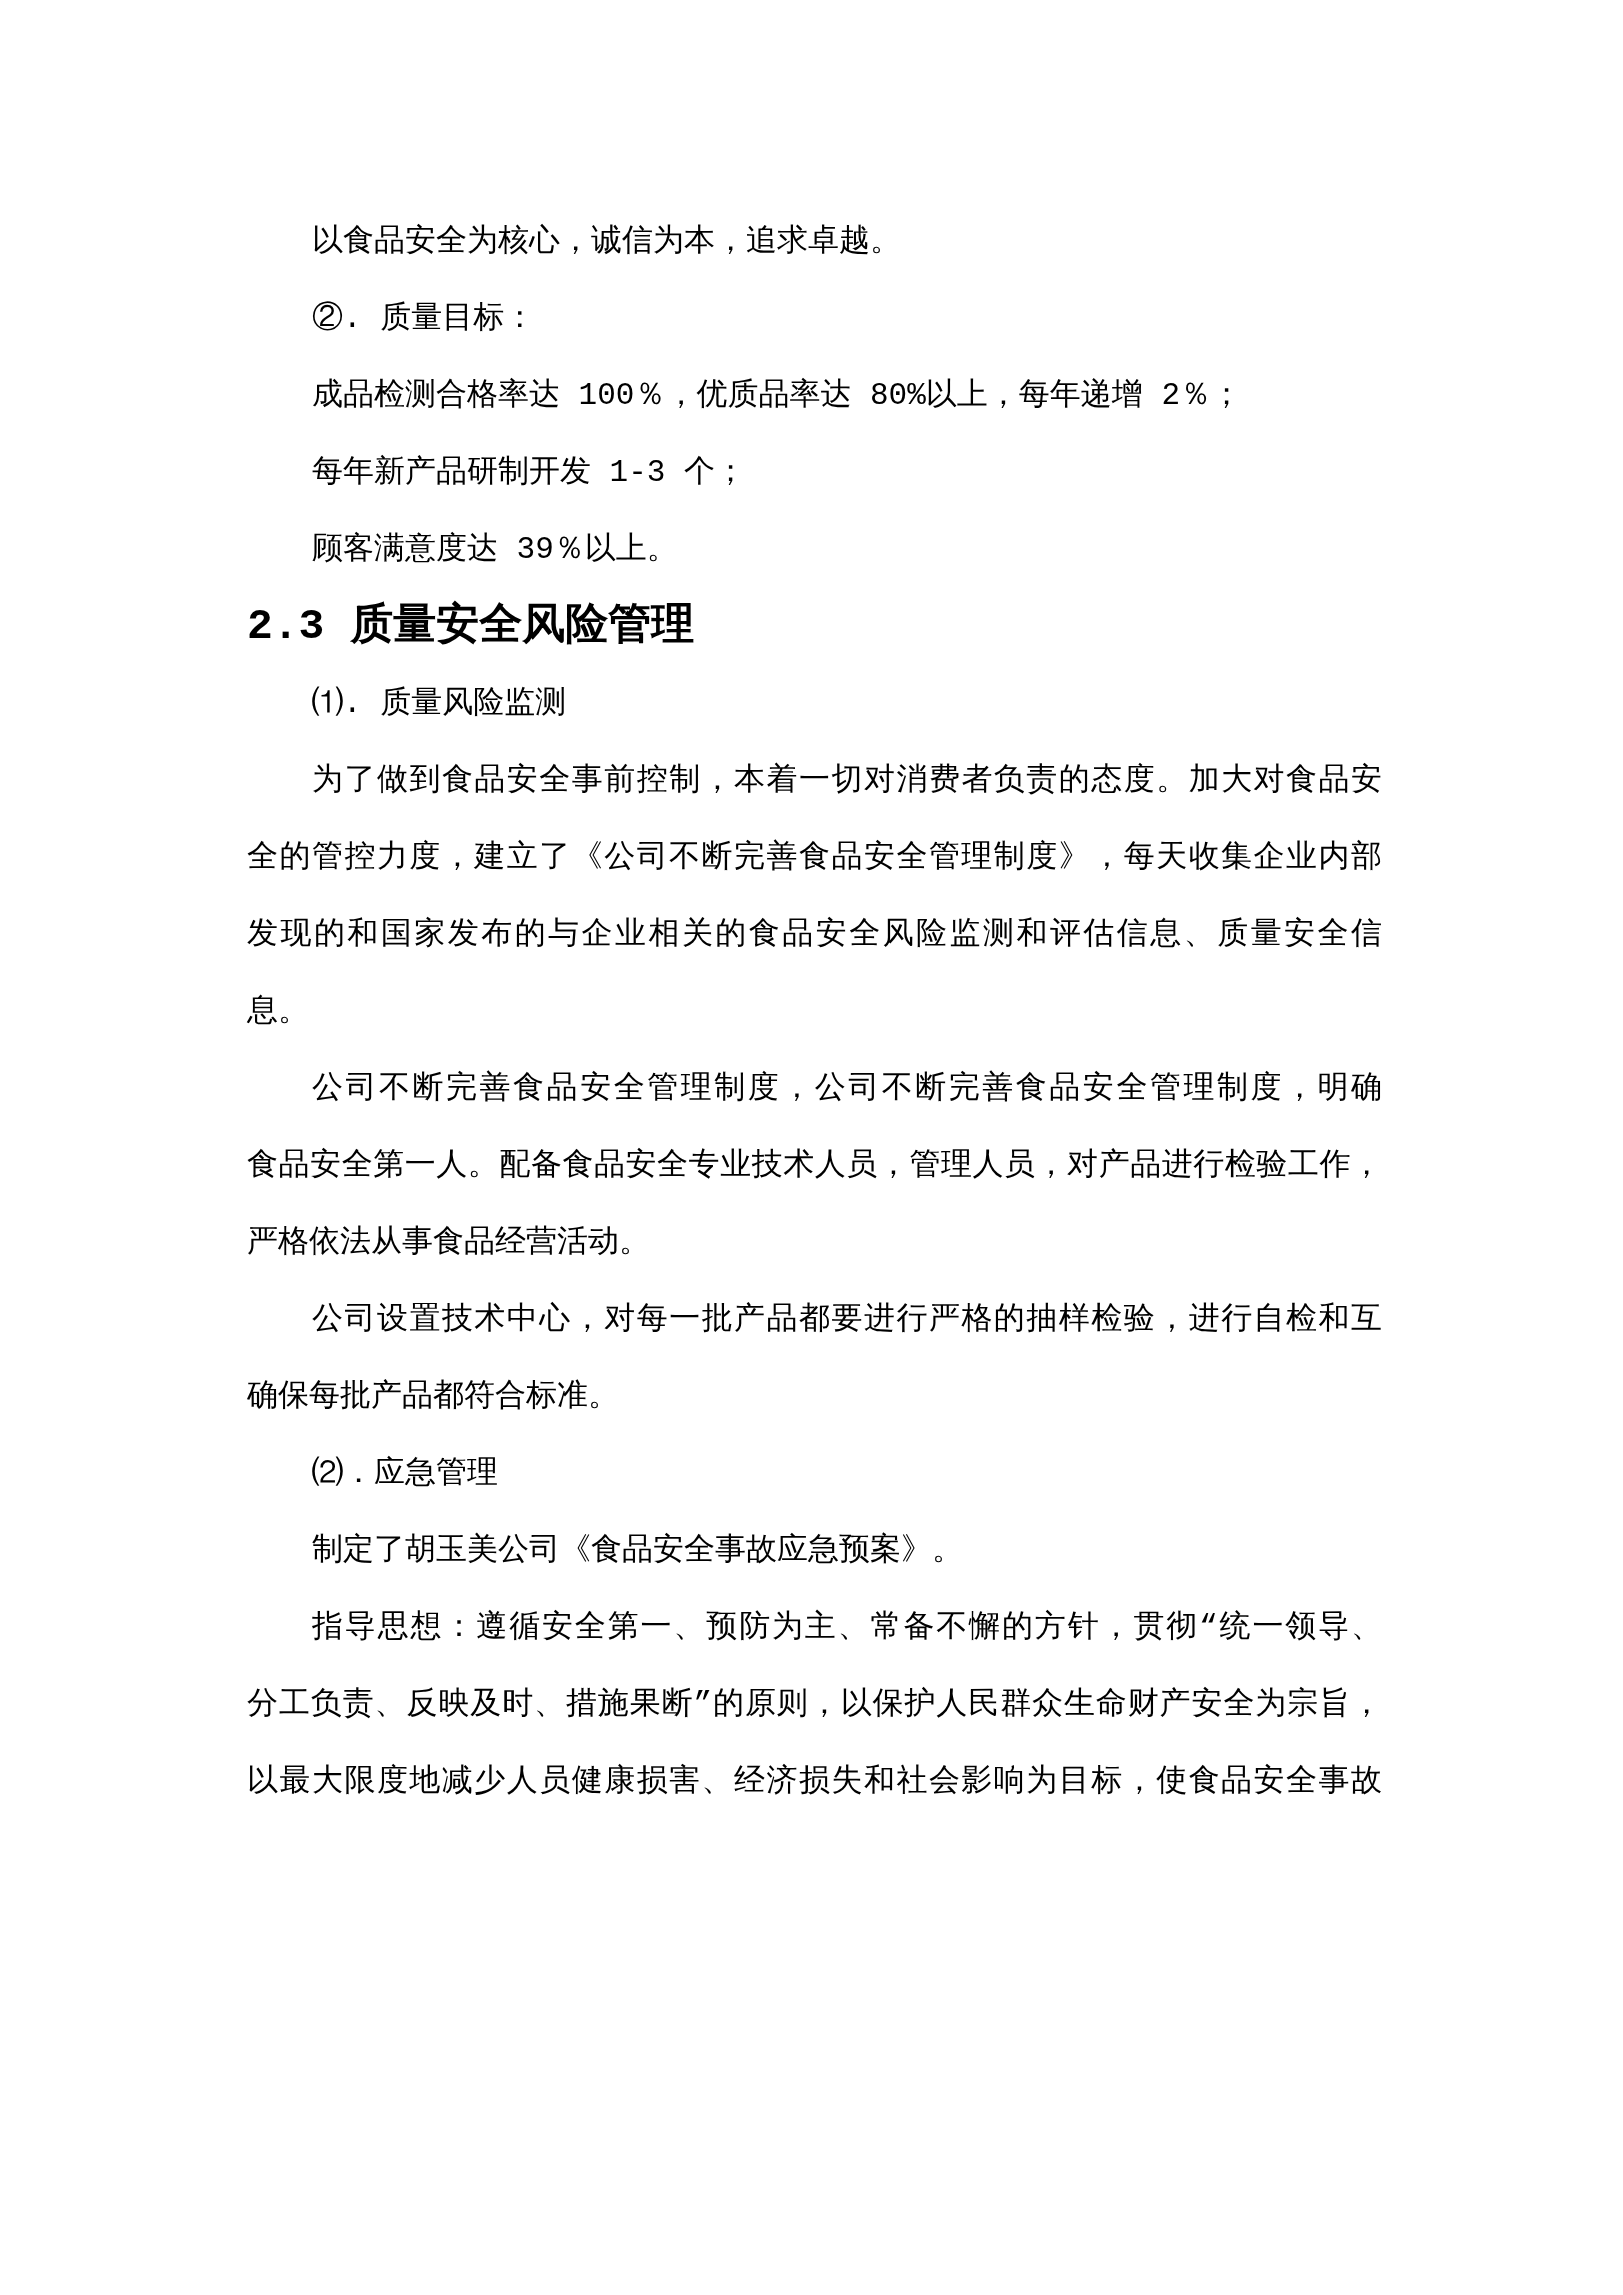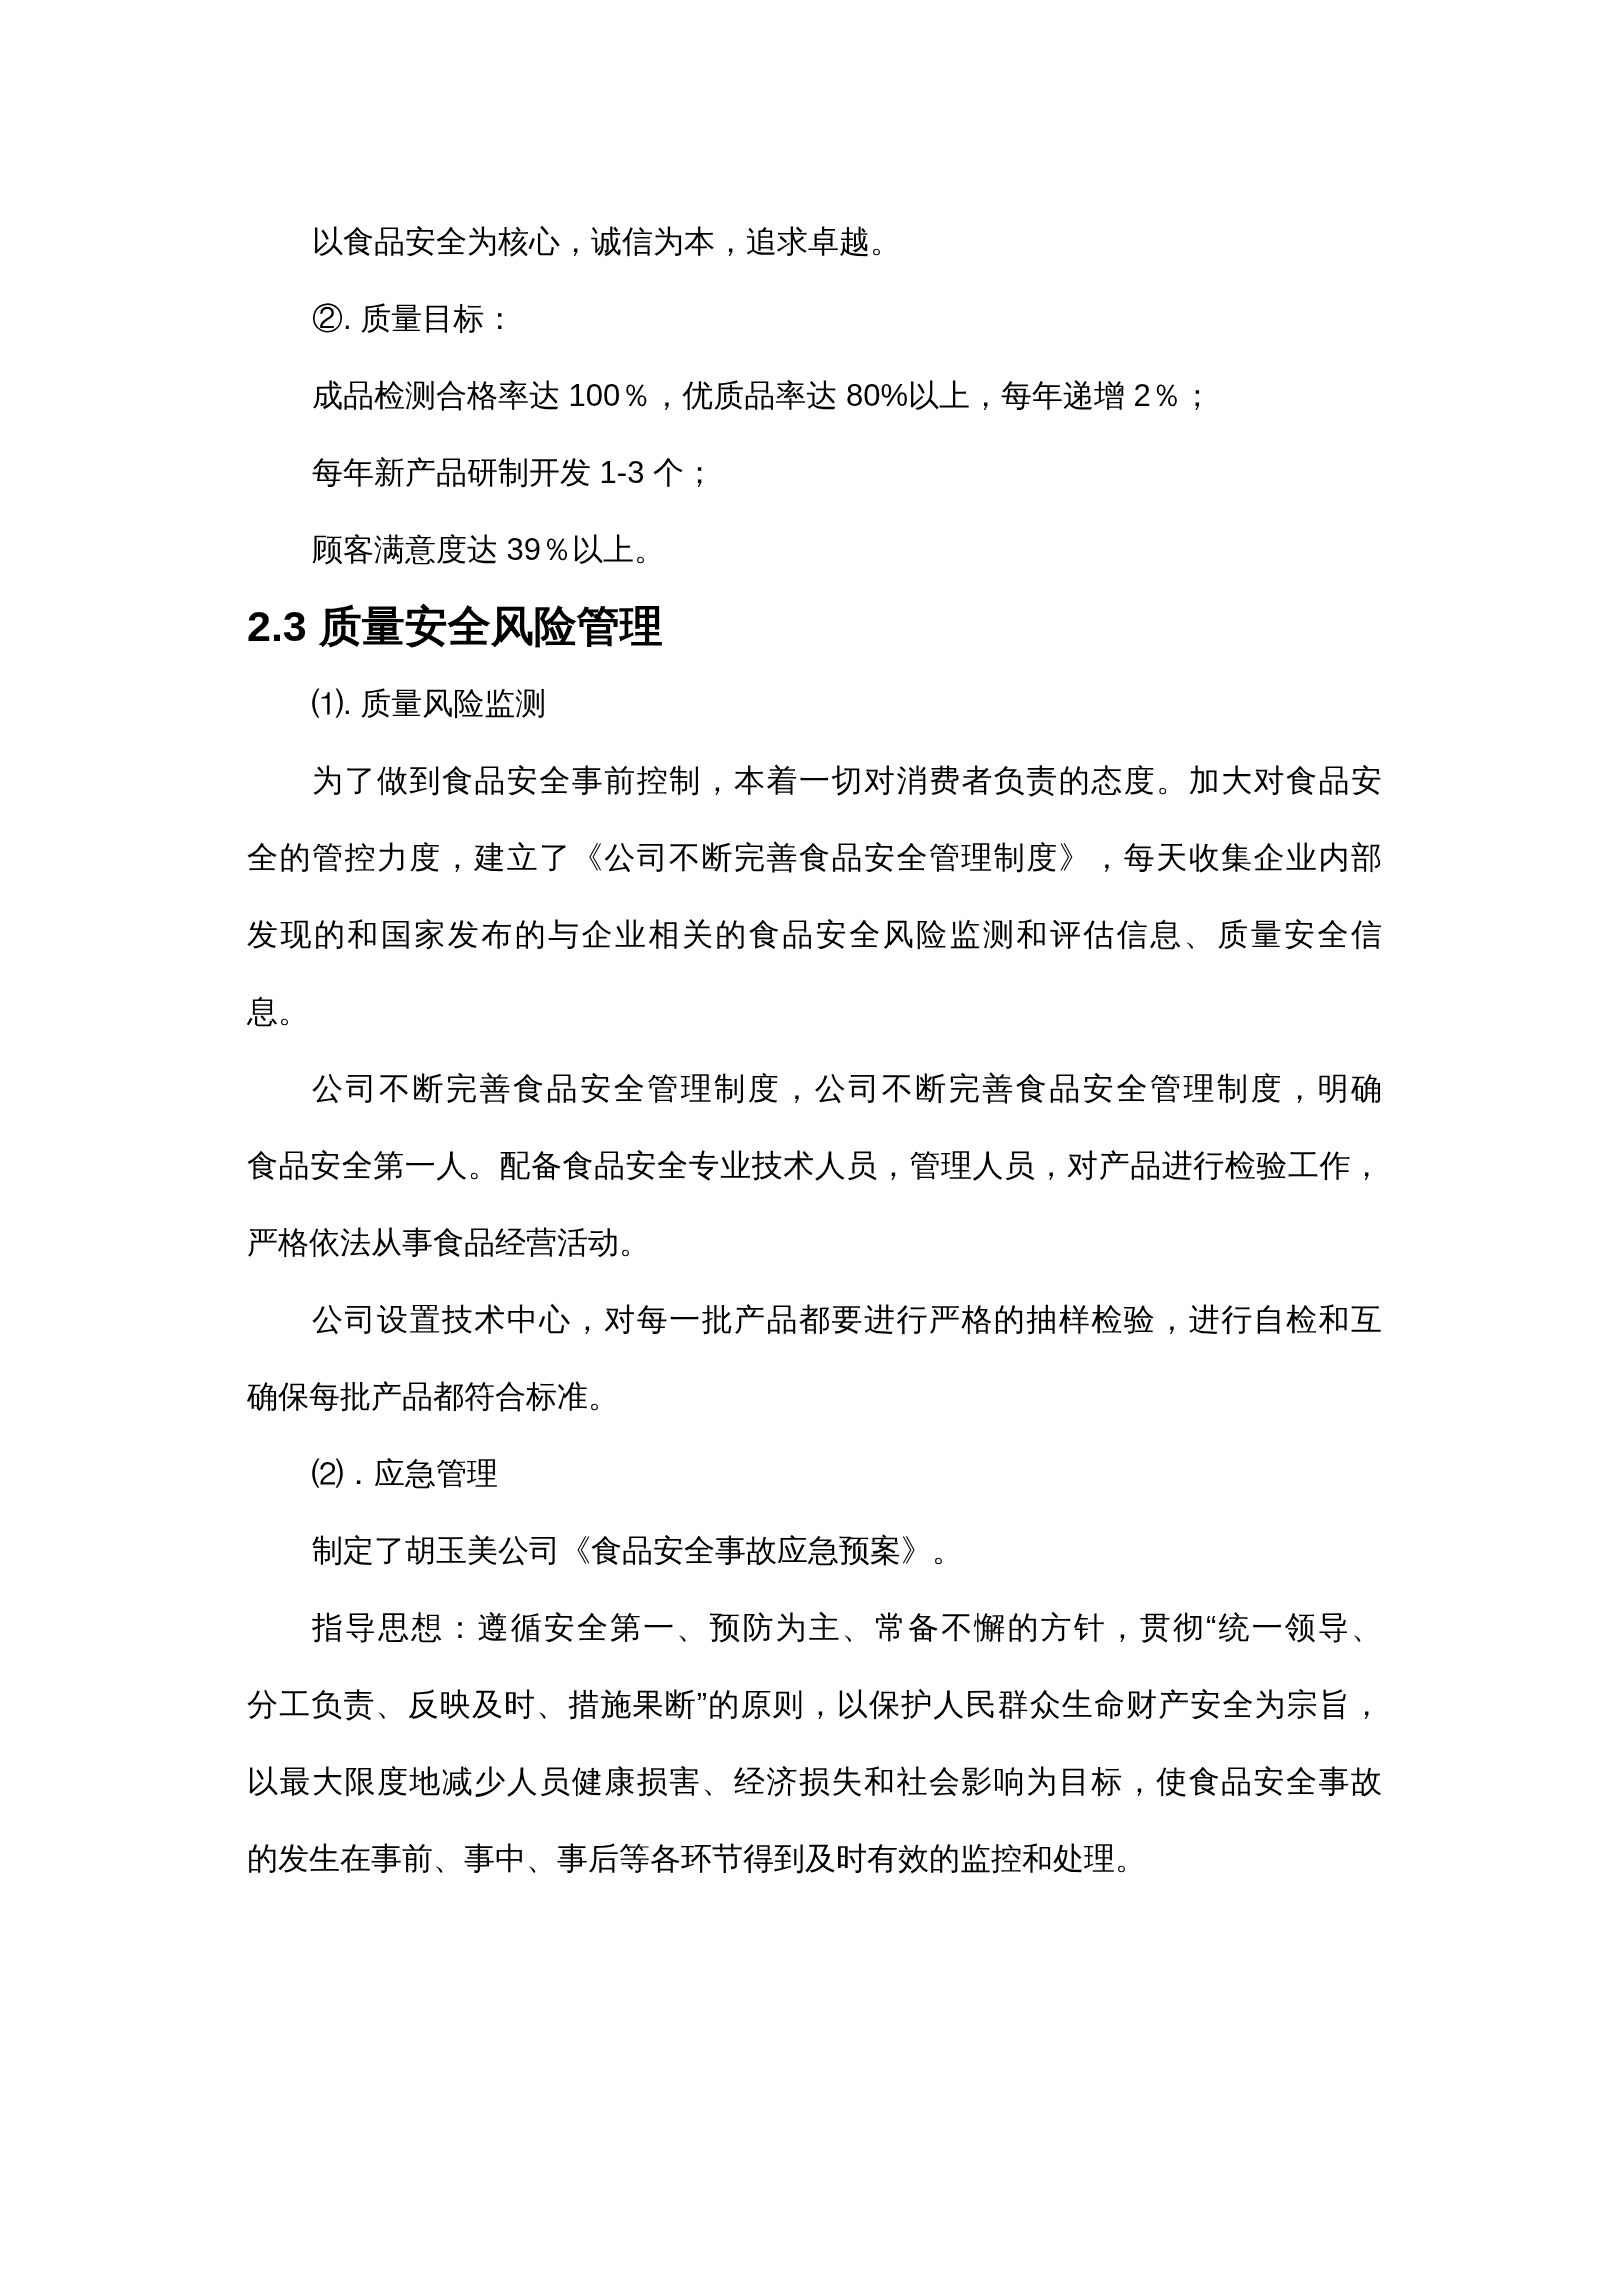--- a/index.html
+++ b/index.html
@@ -6,21 +6,21 @@
     margin: 0;
     padding: 0;
     background: #ffffff;
   }
   .page {
     position: relative;
     width: 1623px;
     height: 2295px;
     background: #ffffff;
     color: #000000;
-    font-family: Liberation Sans, sans-serif;
+    font-family: Liberation Mono, monospace;
     overflow: hidden;
   }
   .content {
     position: absolute;
     left: 247px;
     top: 203px;
     width: 1135px;
   }
   .line {
     font-size: 31px;
@@ -71,16 +71,15 @@
     <div class="line indent fill">公司不断完善食品安全管理制度，公司不断完善食品安全管理制度，明确</div>
     <div class="line fill">食品安全第一人。配备食品安全专业技术人员，管理人员，对产品进行检验工作，</div>
     <div class="line">严格依法从事食品经营活动。</div>
     <div class="line indent fill">公司设置技术中心，对每一批产品都要进行严格的抽样检验，进行自检和互</div>
     <div class="line">确保每批产品都符合标准。</div>
     <div class="line indent">⑵．应急管理</div>
     <div class="line indent">制定了胡玉美公司《食品安全事故应急预案》。</div>
     <div class="line indent fill">指导思想：遵循安全第一、预防为主、常备不懈的方针，贯彻“统一领导、</div>
     <div class="line fill">分工负责、反映及时、措施果断”的原则，以保护人民群众生命财产安全为宗旨，</div>
     <div class="line fill">以最大限度地减少人员健康损害、经济损失和社会影响为目标，使食品安全事故</div>
-    <div class="line">的发生在事前、事中、事后等各环节得到及时有效的监控和处理。</div>
   </div>
 </div>
 
 
 </body></html>

